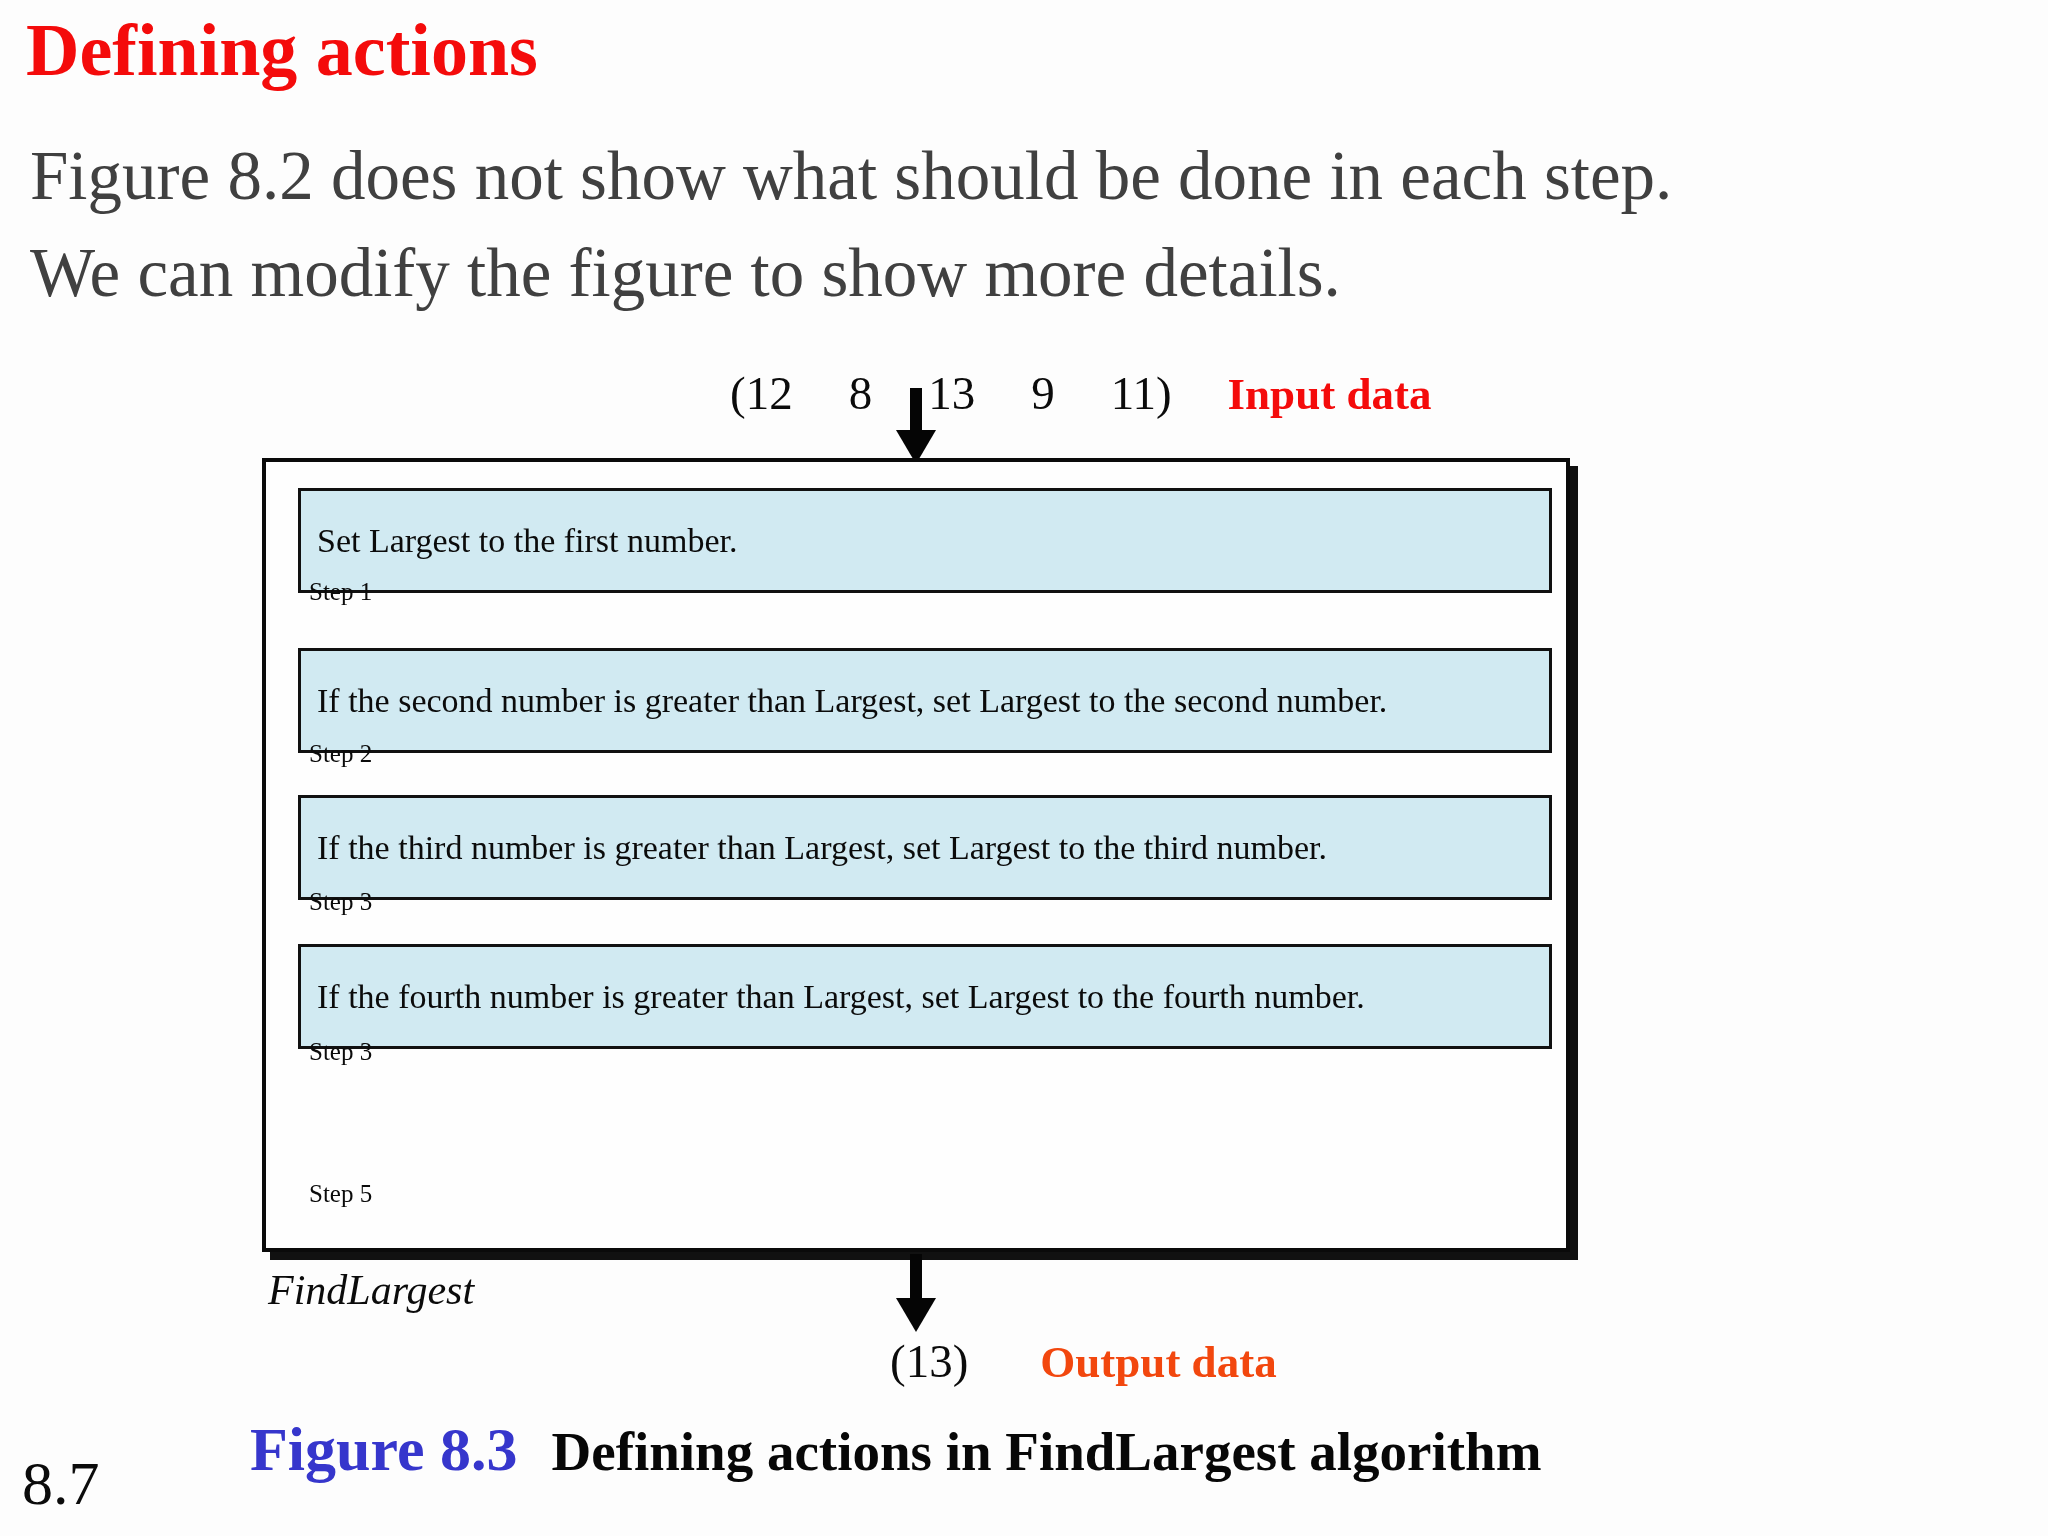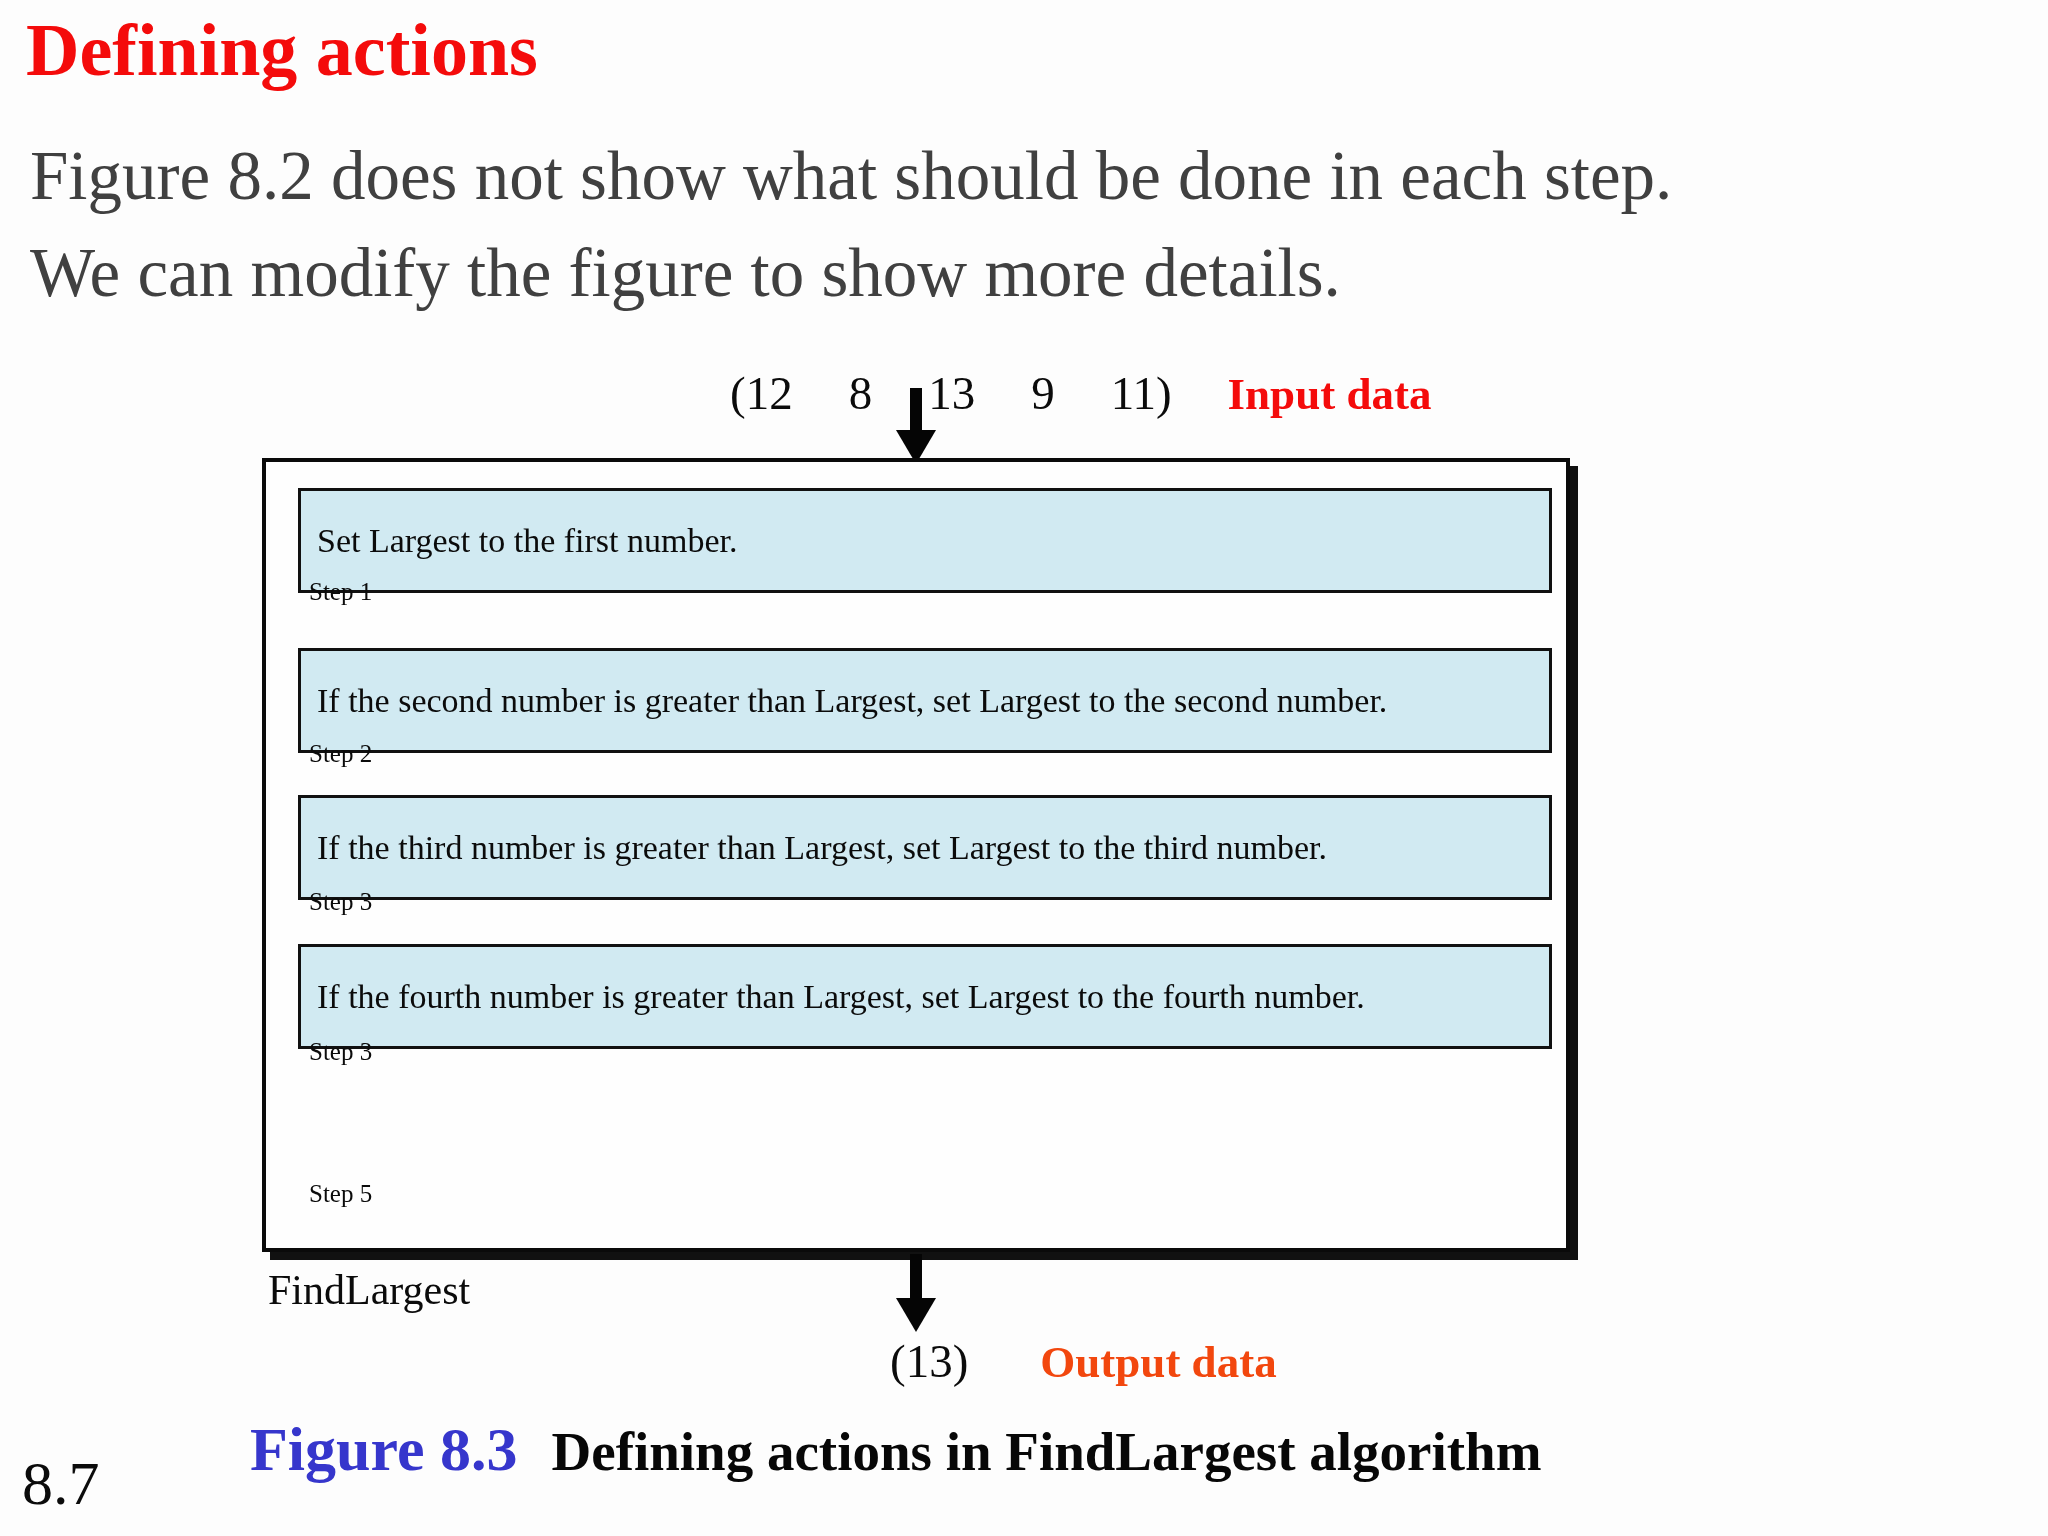--- a/index.html
+++ b/index.html
@@ -55,21 +55,21 @@
   .step-box{
     position:absolute;left:32px;width:1254px;height:105px;
     background:var(--step-fill,#d1eaf2);
     border:3px solid #111;
     box-sizing:border-box;
     display:flex;align-items:center;
     padding-left:16px;
   }
   .step-box span{font-size:34px;white-space:pre-wrap;}
   .step-label{position:absolute;left:43px;font-size:25px;}
-  .box-name{position:absolute;left:268px;top:1266px;font-size:42px;}
+  .box-name{position:absolute;left:268px;top:1266px;font-size:42px;font-style:italic;}
   .output-row{
     position:absolute;left:890px;top:1334px;
     display:flex;align-items:baseline;font-size:47px;gap:36px;
   }
   .output-row .num{margin-right:36px;}
   .caption{position:absolute;left:250px;top:1414px;}
   .fig-label{font-size:62px;font-weight:bold;color:var(--figure-blue,#3636cc);}
   .fig-text{font-size:55px;font-weight:bold;color:#070707;margin-left:30px;}
   .page-num{position:absolute;left:22px;top:1448px;font-size:62px;}
 </style>

